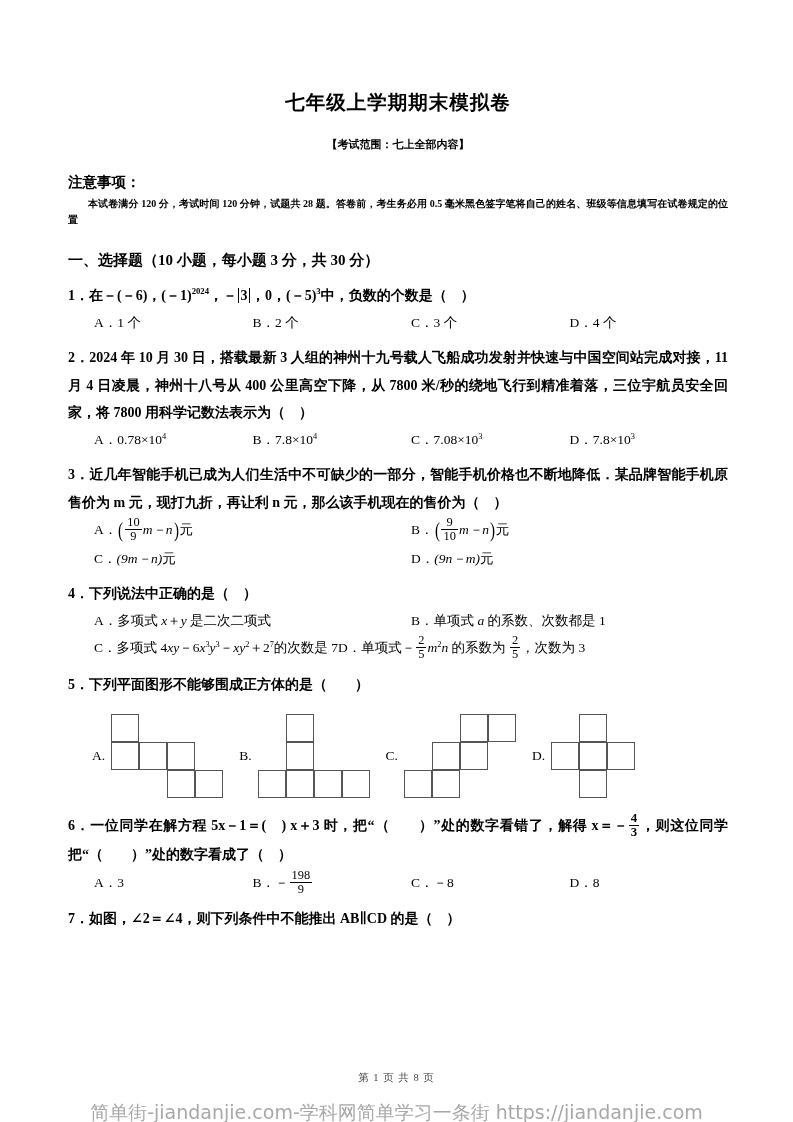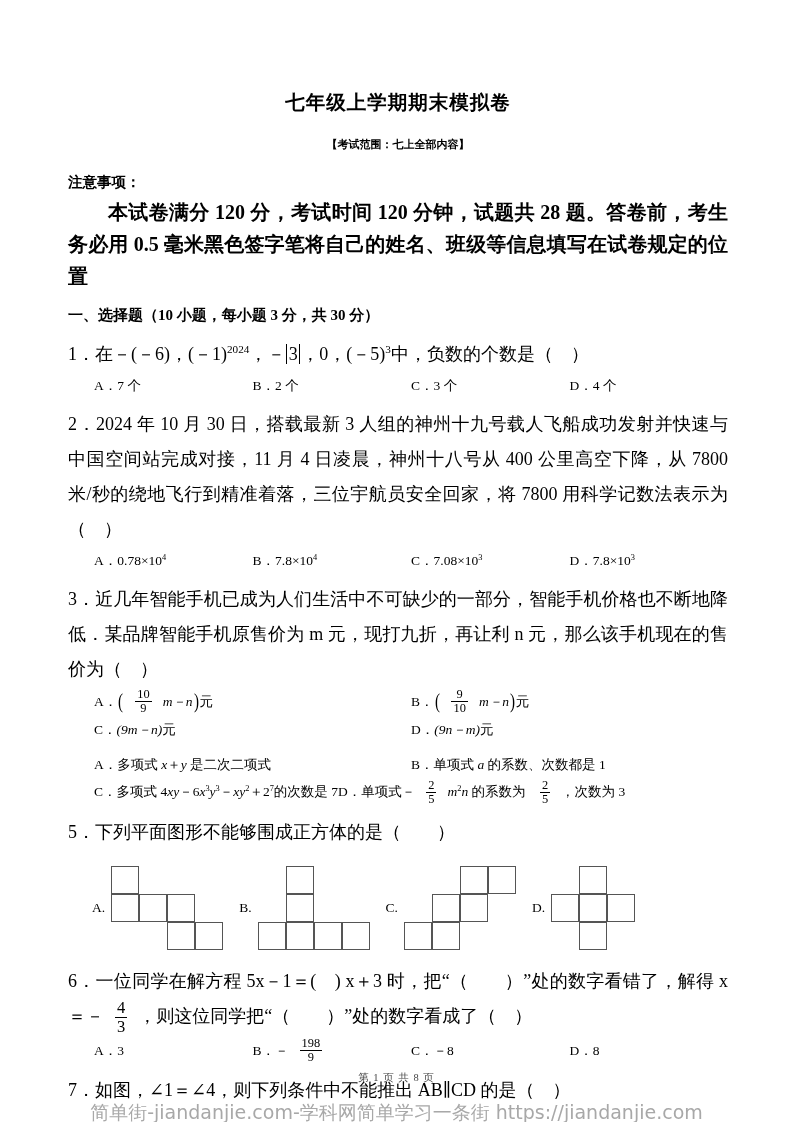--- a/index.html
+++ b/index.html
@@ -45,45 +45,46 @@
     margin: 0 0 20px 0;
     line-height: 1.3;
   }
   .notice-title {
     font-size: 14.5px;
     font-weight: bold;
     margin: 0 0 3px 0;
     line-height: 1.45;
   }
   .notice-body {
-    font-size: 20px;
-    font-weight: bold;
-    margin: 0 0 12px 0;
+    font-size: 10px;
+    font-weight: bold;
+    margin: 0 0 22px 0;
     line-height: 1.62;
     text-indent: 2em;
     text-align: justify;
   }
 
   
   .section-head {
     font-size: 15px;
     font-weight: bold;
     margin: 0 0 11px 0;
     line-height: 1.4;
   }
 
   
   .q {
     margin: 0 0 8px 0;
   }
   .q-stem {
-    font-size: 18px;
+    font-size: 14px;
     line-height: 1.95;
     text-align: justify;
     margin: 0;
+    font-weight: bold;
   }
   .opts {
     font-size: 13.5px;
     line-height: 2.0;
     margin: 0;
     padding-left: 26px;
   }
   .opts-row {
     display: flex;
     margin: 0;
@@ -109,21 +110,21 @@
     padding: 0 1.5px;
     margin: 0 1px;
   }
   
   .frac {
     display: inline-block;
     vertical-align: middle;
     text-align: center;
     font-size: 0.92em;
     line-height: 1.08;
-    margin: 0 11px;
+    margin: 0 1px;
     position: relative;
     top: -0.07em;
   }
   .frac .num {
     display: block;
     padding: 0 2px;
     border-bottom: 1px solid #000;
   }
   .frac .den {
     display: block;
@@ -203,21 +204,21 @@
     <div class="notice-body">本试卷满分 120 分，考试时间 120 分钟，试题共 28 题。答卷前，考生务必用 0.5 毫米黑色签字笔将自己的姓名、班级等信息填写在试卷规定的位置</div>
 
     <div class="section-head">一、选择题（10 小题，每小题 3 分，共 30 分）</div>
 
     <div class="q">
       <p class="q-stem">
         <span>1．</span><span>在</span>－(－6)，(－1)<sup>2024</sup>，－<span class="abs">3</span>，0，(－5)<sup>3</sup><span>中，负数的个数是（　）</span>
       </p>
       <div class="opts">
         <div class="opts-row">
-          <span class="opt opt-4"><span>A．</span><span>7 个</span></span>
+          <span class="opt opt-4"><span>A．</span><span>1 个</span></span>
           <span class="opt opt-4"><span>B．</span><span>2 个</span></span>
           <span class="opt opt-4"><span>C．</span><span>3 个</span></span>
           <span class="opt opt-4"><span>D．</span><span>4 个</span></span>
         </div>
       </div>
     </div>
 
     <div class="q">
       <p class="q-stem"><span>2．</span><span>2024 年 10 月 30 日，搭载最新 3 人组的神州十九号载人飞船成功发射并快速与中国空间站完成对接，11 月 4 日凌晨，神州十八号从 400 公里高空下降，从 7800 米/秒的绕地飞行到精准着落，三位宇航员安全回家，将 7800 用科学记数法表示为（　）</span></p>
       <div class="opts">
@@ -242,20 +243,21 @@
           </span>
         </div>
         <div class="opts-row">
           <span class="opt opt-2"><span>C．</span><i>(9m－n)</i><span>元</span></span>
           <span class="opt opt-2"><span>D．</span><i>(9n－m)</i><span>元</span></span>
         </div>
       </div>
     </div>
 
     <div class="q">
+      <p class="q-stem"><span>4．</span><span>下列说法中正确的是（　）</span></p>
       <div class="opts">
         <div class="opts-row">
           <span class="opt opt-2"><span>A．</span>多项式 <i>x</i>＋<i>y</i> 是二次二项式</span>
           <span class="opt opt-2"><span>B．</span>单项式 <i>a</i> 的系数、次数都是 1</span>
         </div>
         <div class="opts-row">
           <span class="opt" style="width:auto;"><span>C．</span>多项式 4<i>xy</i>－6<i>x</i><sup>3</sup><i>y</i><sup>3</sup>－<i>xy</i><sup>2</sup>＋2<sup>7</sup>的次数是 7</span>
             <span class="opt" style="width:auto;"><span>D．</span>单项式－<span class="frac"><span class="num">2</span><span class="den">5</span></span><i>m</i><sup>2</sup><i>n</i> 的系数为 <span class="frac"><span class="num">2</span><span class="den">5</span></span>，次数为 3</span>
         </div>
       </div>
@@ -321,21 +323,21 @@
         <div class="opts-row">
           <span class="opt opt-4"><span>A．</span><span>3</span></span>
           <span class="opt opt-4"><span>B．</span><span>－</span><span class="frac"><span class="num">198</span><span class="den">9</span></span></span>
           <span class="opt opt-4"><span>C．</span><span>－8</span></span>
           <span class="opt opt-4"><span>D．</span><span>8</span></span>
         </div>
       </div>
     </div>
 
     <div class="q">
-      <p class="q-stem"><span>7．</span><span>如图，∠1＝∠4，则下列条件中不能推出 AB∥CD 的是（　）</span></p>
+      <p class="q-stem"><span>7．</span><span>如图，∠2＝∠4，则下列条件中不能推出 AB∥CD 的是（　）</span></p>
     </div>
 
   </div>
 
   <div class="footer">
     <div class="page-num">第 1 页 共 8 页</div>
     <div class="watermark">简单街-jiandanjie.com-学科网简单学习一条街 https://jiandanjie.com</div>
   </div>
 </div>
 

